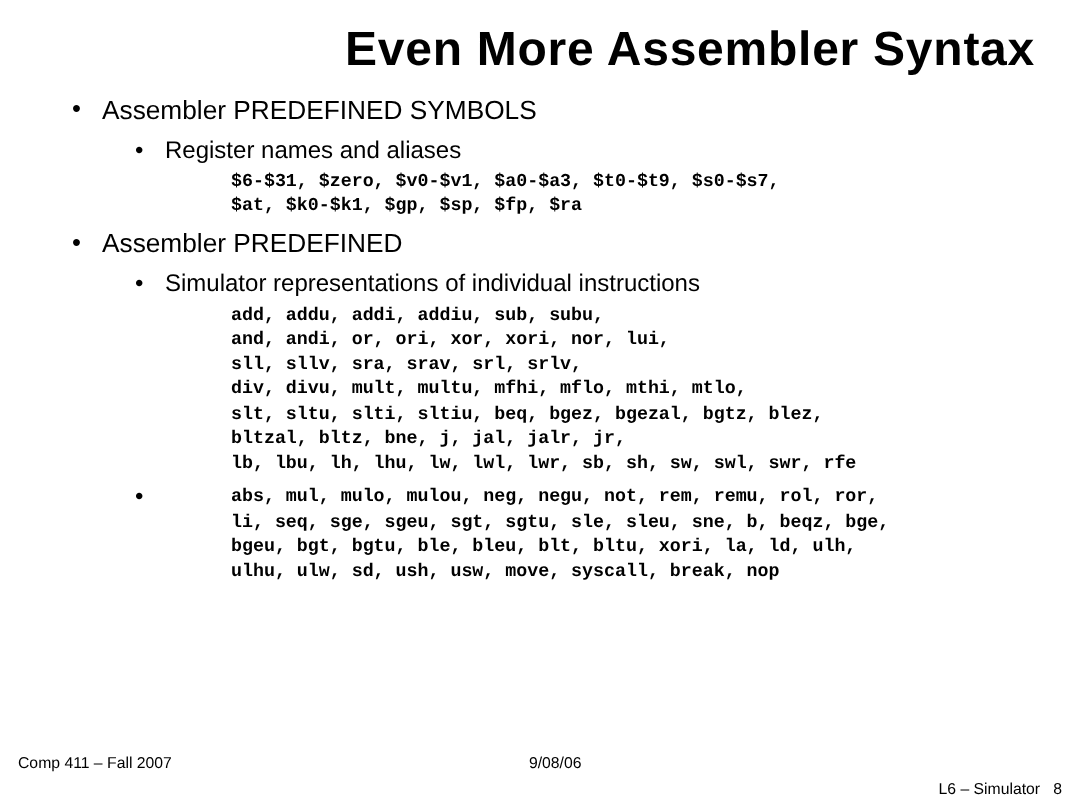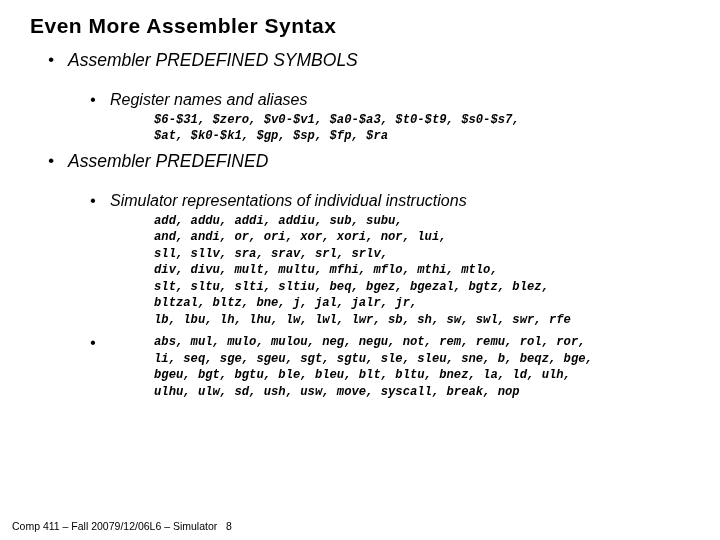--- a/index.html
+++ b/index.html
@@ -12,47 +12,46 @@
     position: relative;
     overflow: hidden;
   }
   .slide {
     width: 100%;
     height: 100%;
     padding: 14px 30px 0 30px;
     position: relative;
   }
   .title {
-    font-size: 21px;
+    font-size: 32px;
     font-weight: bold;
-    text-align: left;
+    text-align: right;
     margin-bottom: 12px;
     letter-spacing: 0.5px;
   }
   ul { list-style: none; }
   .lvl1 {
     padding-left: 18px;
   }
   .lvl1 > li {
     position: relative;
     padding-left: 20px;
     font-size: 17.5px;
     margin-bottom: 4px;
-    font-style: italic;
   }
   .lvl1 > li::before {
     content: "•";
     position: absolute;
     left: 0;
     top: 0;
     font-size: 17px;
   }
   .lvl2 {
     padding-left: 22px;
-    margin-top: 20px;
+    margin-top: 8px;
   }
   .lvl2 > li {
     position: relative;
     padding-left: 20px;
     font-size: 16px;
     margin-bottom: 3px;
   }
   .lvl2 > li::before {
     content: "•";
     position: absolute;
@@ -67,25 +66,25 @@
     line-height: 1.35;
     white-space: pre-wrap;
     margin: 3px 0 6px 44px;
   }
   .footer {
     position: absolute;
     bottom: 8px;
     left: 0;
     width: 100%;
     display: flex;
-    justify-content: flex-start;
+    justify-content: space-between;
     font-size: 10.5px;
     padding: 0 12px;
   }
-  .footer .right { white-space: nowrap; }
+  .footer .right { white-space: nowrap; margin-top: 17px; }
 </style>
 </head>
 <body>
 
 <div class="slide">
   <div class="title">Even More Assembler Syntax</div>
 
   <ul class="lvl1">
     <li>
       <span>Assembler PREDEFINED SYMBOLS</span>
@@ -107,27 +106,27 @@
 and, andi, or, ori, xor, xori, nor, lui,
 sll, sllv, sra, srav, srl, srlv,
 div, divu, mult, multu, mfhi, mflo, mthi, mtlo,
 slt, sltu, slti, sltiu, beq, bgez, bgezal, bgtz, blez,
 bltzal, bltz, bne, j, jal, jalr, jr,
 lb, lbu, lh, lhu, lw, lwl, lwr, sb, sh, sw, swl, swr, rfe</div>
         </li>
         <li>
           <div class="codeblock">abs, mul, mulo, mulou, neg, negu, not, rem, remu, rol, ror,
 li, seq, sge, sgeu, sgt, sgtu, sle, sleu, sne, b, beqz, bge,
-bgeu, bgt, bgtu, ble, bleu, blt, bltu, bnez, la, ld, ulh,
+bgeu, bgt, bgtu, ble, bleu, blt, bltu, xori, la, ld, ulh,
 ulhu, ulw, sd, ush, usw, move, syscall, break, nop</div>
         </li>
       </ul>
     </li>
   </ul>
 
   <div class="footer">
     <span>Comp 411 – Fall 2007</span>
-    <span>9/12/06</span>
+    <span>9/08/06</span>
     <span class="right">
       <span>L6 – Simulator</span>&nbsp;&nbsp;&nbsp;<span>8</span>
     </span>
   </div>
 </div>
 
 </body></html>

